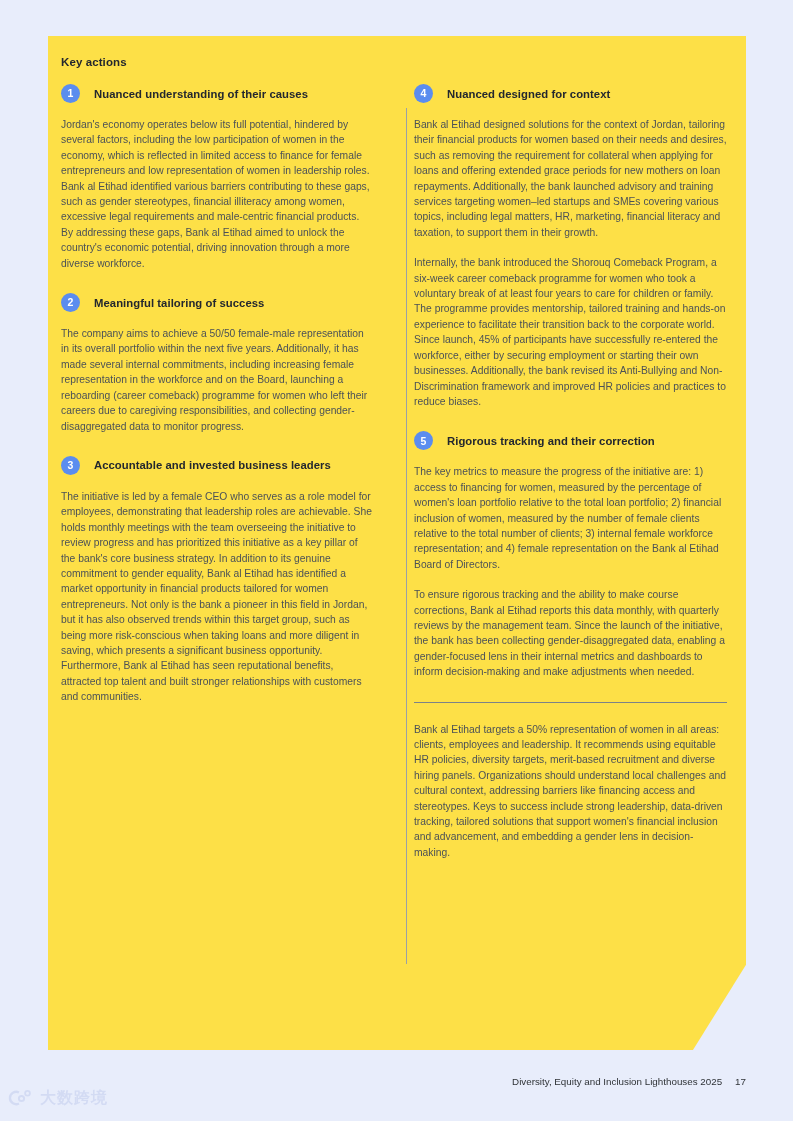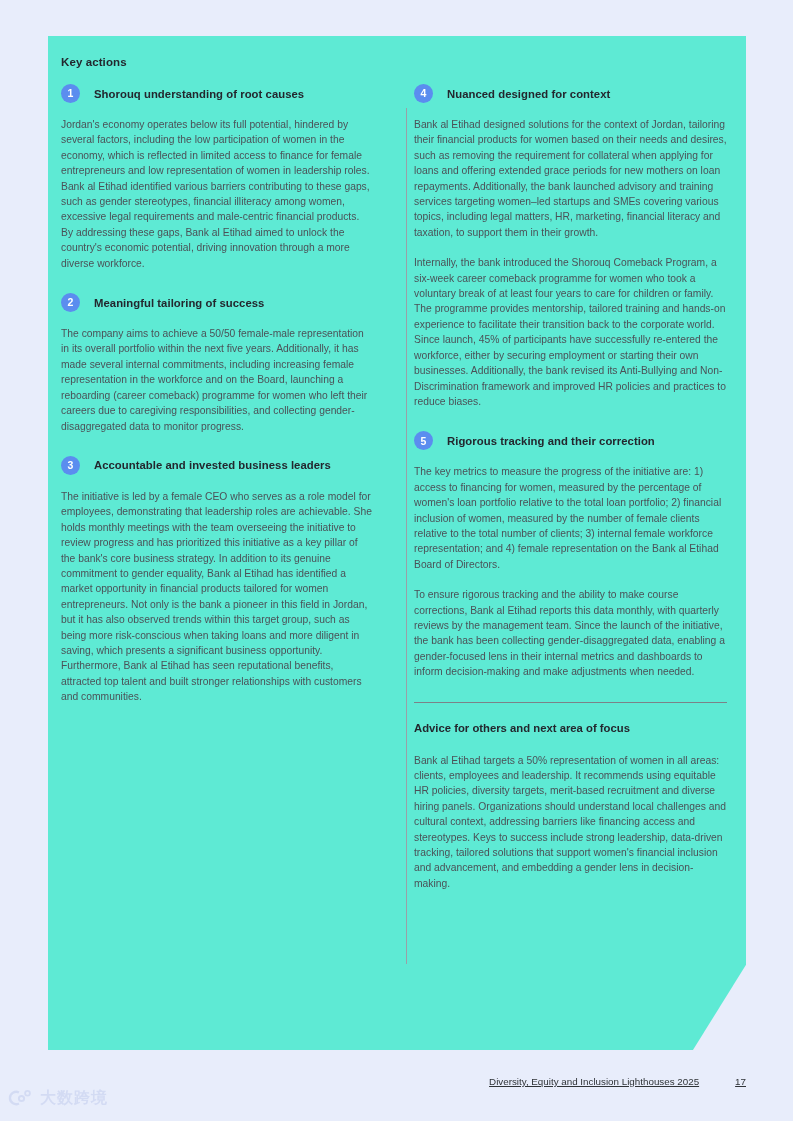--- a/index.html
+++ b/index.html
@@ -15,21 +15,21 @@
     position: relative;
   }
 
   
   .page-card {
     position: absolute;
     left: 48px;
     top: 36px;
     width: 698px;
     height: 1014px;
-    background: #5eead4;
+    background: #fde047;
     -webkit-clip-path: polygon(0 0, 100% 0, 100% 91.6%, 92.4% 100%, 0 100%);
     clip-path: polygon(0 0, 100% 0, 100% 91.6%, 92.4% 100%, 0 100%);
   }
 
   .card-inner {
     position: absolute;
     left: 13px;
     top: 20px;
     right: 15px;
     bottom: 10px;
@@ -121,23 +121,22 @@
   
   .footer {
     position: absolute;
     right: 47px;
     top: 1076px;
     display: flex;
     align-items: baseline;
     gap: 13px;
     font-size: 9.8px;
     color: #2f3337;
-    text-decoration: underline;
-  }
-  .footer .page-num { font-size: 9.8px; color: #2f3337; margin-left: 23px; }
+  }
+  .footer .page-num { font-size: 9.8px; color: #2f3337; }
 
   
   .watermark {
     position: absolute;
     left: 8px;
     top: 1088px;
     display: flex;
     align-items: center;
     gap: 6px;
     opacity: .55;
@@ -165,21 +164,21 @@
 
     <div class="columns">
 
       <div class="col-divider"></div>
 
       <div class="col col-left">
 
         <div class="block">
           <div class="action-head">
             <div class="badge">1</div>
-            <div class="action-title">Shorouq understanding of root causes</div>
+            <div class="action-title">Nuanced understanding of their causes</div>
           </div>
           <p class="body">Jordan's economy operates below its full potential, hindered by several factors, including the low participation of women in the economy, which is reflected in limited access to finance for female entrepreneurs and low representation of women in leadership roles. Bank al Etihad identified various barriers contributing to these gaps, such as gender stereotypes, financial illiteracy among women, excessive legal requirements and male-centric financial products. By addressing these gaps, Bank al Etihad aimed to unlock the country's economic potential, driving innovation through a more diverse workforce.</p>
         </div>
 
         <div class="block">
           <div class="action-head">
             <div class="badge">2</div>
             <div class="action-title">Meaningful tailoring of success</div>
           </div>
           <p class="body">The company aims to achieve a 50/50 female-male representation in its overall portfolio within the next five years. Additionally, it has made several internal commitments, including increasing female representation in the workforce and on the Board, launching a reboarding (career comeback) programme for women who left their careers due to caregiving responsibilities, and collecting gender-disaggregated data to monitor progress.</p>
@@ -211,21 +210,20 @@
             <div class="badge">5</div>
             <div class="action-title">Rigorous tracking and their correction</div>
           </div>
           <p class="body">The key metrics to measure the progress of the initiative are: 1) access to financing for women, measured by the percentage of women's loan portfolio relative to the total loan portfolio; 2) financial inclusion of women, measured by the number of female clients relative to the total number of clients; 3) internal female workforce representation; and 4) female representation on the Bank al Etihad Board of Directors.</p>
           <p class="body">To ensure rigorous tracking and the ability to make course corrections, Bank al Etihad reports this data monthly, with quarterly reviews by the management team. Since the launch of the initiative, the bank has been collecting gender-disaggregated data, enabling a gender-focused lens in their internal metrics and dashboards to inform decision-making and make adjustments when needed.</p>
         </div>
 
         <div class="rule"></div>
 
         <div class="block">
-          <div class="advice-title">Advice for others and next area of focus</div>
           <p class="body">Bank al Etihad targets a 50% representation of women in all areas: clients, employees and leadership. It recommends using equitable HR policies, diversity targets, merit-based recruitment and diverse hiring panels. Organizations should understand local challenges and cultural context, addressing barriers like financing access and stereotypes. Keys to success include strong leadership, data-driven tracking, tailored solutions that support women's financial inclusion and advancement, and embedding a gender lens in decision-making.</p>
         </div>
 
       </div>
     </div>
   </div>
 </div>
 
 <div class="footer">
   <span>Diversity, Equity and Inclusion Lighthouses 2025</span>

